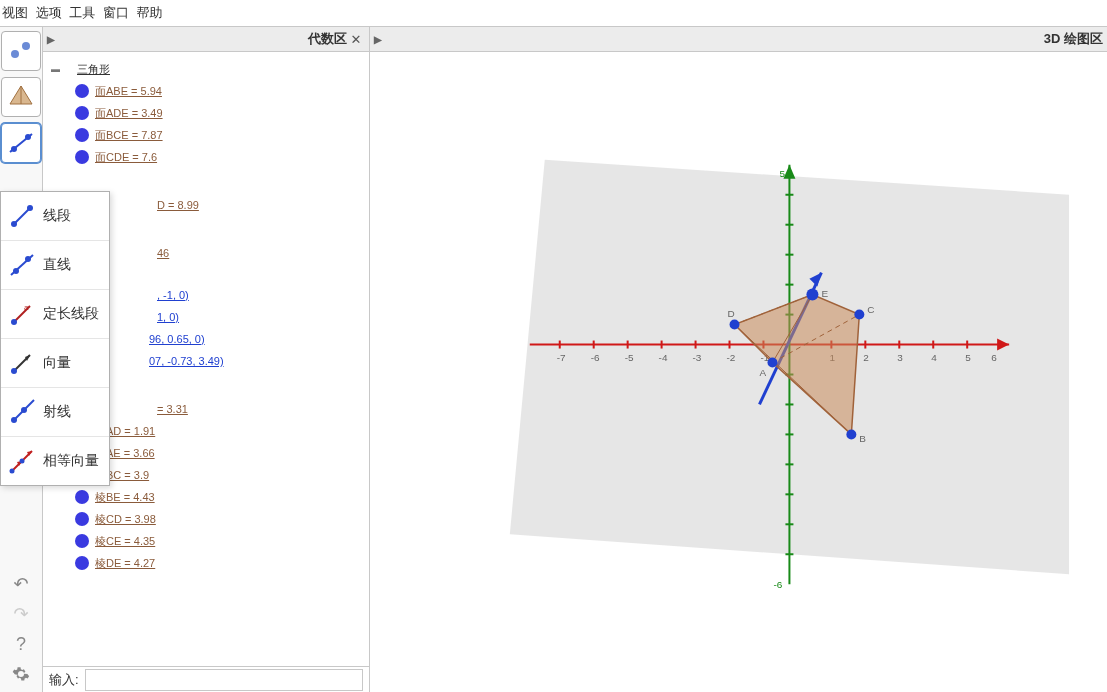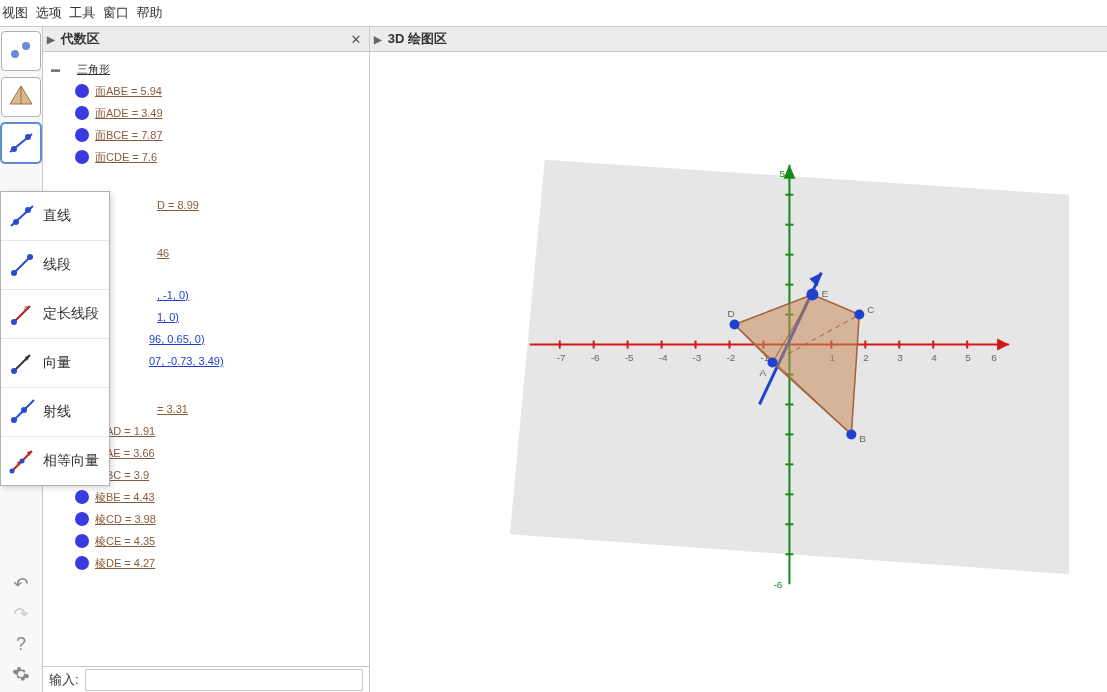--- a/index.html
+++ b/index.html
@@ -9,21 +9,21 @@
   .tool-col { width:42px; background:#f8f8f8; display:flex; flex-direction:column; border-right:1px solid #c8c8c8;}
   .tool-btn { width:38px; height:38px; margin:4px auto 2px; border:1px solid #b0b0b0; border-radius:4px; background:#fff; display:flex; align-items:center; justify-content:center; position:relative;}
   .tool-btn svg { width:30px; height:30px;}
   .tool-btn.sel { border-color:#5a8ed0; box-shadow:0 0 0 1px #5a8ed0;}
   .tool-bottom { margin-top:auto; display:flex; flex-direction:column; align-items:center; padding-bottom:4px;}
   .ico-btn { width:32px; height:26px; margin:2px 0; display:flex; align-items:center; justify-content:center; color:#888; font-size:18px; cursor:default;}
   .panels { flex:1; display:flex;}
   .algebra-col { width:326px; display:flex; flex-direction:column; border-right:1px solid #c8c8c8; position:relative;}
   .panel-hdr { height:24px; display:flex; align-items:center; background:#ececec; border-bottom:1px solid #c8c8c8; font-weight:bold; padding:0 4px;}
   .panel-hdr .tri { font-size:10px; margin-right:6px; color:#666;}
-  .panel-hdr .title { flex:1;}
+  .panel-hdr .title { flex:1;text-align:right;}
   .panel-hdr .close { width:18px; height:18px; display:flex; align-items:center; justify-content:center; font-weight:normal; color:#555;}
   .alg-body { flex:1; overflow:auto; padding:6px 4px; font-size:11px;}
   .tree-row { display:flex; align-items:center; height:22px; color:#8a5b3b;}
   .tree-row.blue { color:#2040d0;}
   .tree-row .tog { width:12px; font-size:9px; color:#777; margin-left:4px;}
   .tree-row .dot { width:14px; height:14px; border-radius:50%; background:#3a3ae0; margin:0 6px 0 28px; flex:0 0 auto;}
   .tree-row.cat .lbl { margin-left:14px; color:#333;}
   .tree-row .lbl { color:inherit;text-decoration:underline;}
   .input-bar { height:26px; border-top:1px solid #c8c8c8; display:flex; align-items:center; padding:0 6px; font-size:13px;}
   .input-bar input { flex:1; height:20px; border:1px solid #c8c8c8; margin-left:6px; padding:0 4px;}
@@ -82,36 +82,36 @@
       </div>
     </div>
   </div>
 
   <div class="panels">
 
     <div class="popup">
       <div class="popup-row">
         <span class="pi">
             <svg viewBox="0 0 28 28">
+              <line x1="6" y1="22" x2="22" y2="6" stroke="#2a4bd0" stroke-width="2"></line>
+              <circle cx="6" cy="22" r="3" fill="#2a4bd0"></circle>
+              <circle cx="22" cy="6" r="3" fill="#2a4bd0"></circle>
+            </svg>
+          </span>
+        <span class="pl">线段</span>
+      </div>
+      <div class="popup-row">
+        <span class="pi">
+            <svg viewBox="0 0 28 28">
               <line x1="3" y1="24" x2="25" y2="4" stroke="#2a4bd0" stroke-width="2"></line>
               <circle cx="8" cy="20" r="3" fill="#2a4bd0"></circle>
               <circle cx="20" cy="8" r="3" fill="#2a4bd0"></circle>
             </svg>
           </span>
         <span class="pl">直线</span>
-      </div>
-      <div class="popup-row">
-        <span class="pi">
-            <svg viewBox="0 0 28 28">
-              <line x1="6" y1="22" x2="22" y2="6" stroke="#2a4bd0" stroke-width="2"></line>
-              <circle cx="6" cy="22" r="3" fill="#2a4bd0"></circle>
-              <circle cx="22" cy="6" r="3" fill="#2a4bd0"></circle>
-            </svg>
-          </span>
-        <span class="pl">线段</span>
       </div>
       <div class="popup-row">
         <span class="pi">
             <svg viewBox="0 0 28 28">
               <line x1="6" y1="22" x2="22" y2="6" stroke="#b02020" stroke-width="2"></line>
               <circle cx="6" cy="22" r="3" fill="#2a4bd0"></circle>
               <text x="16" y="10" font-size="8" fill="#b02020">a</text>
             </svg>
           </span>
         <span class="pl">定长线段</span>

